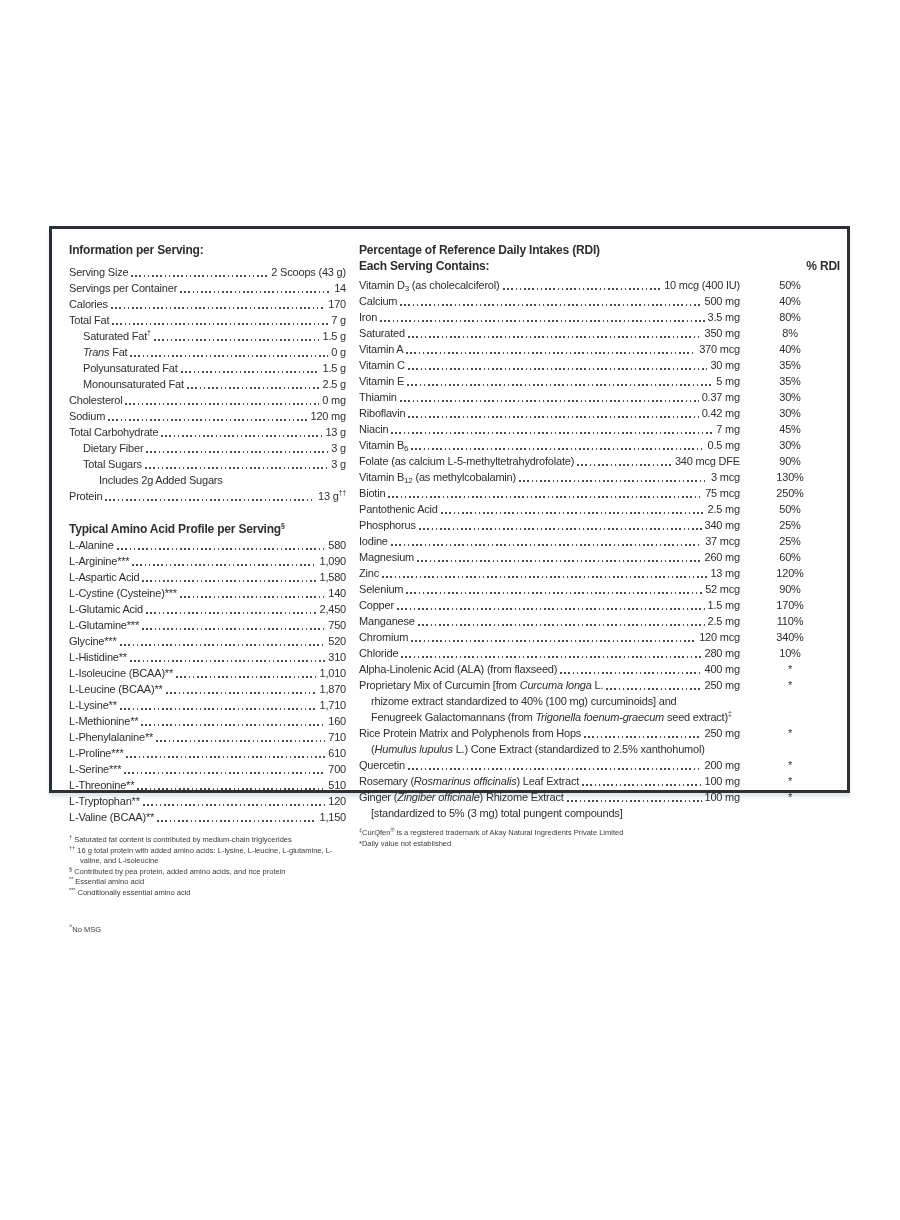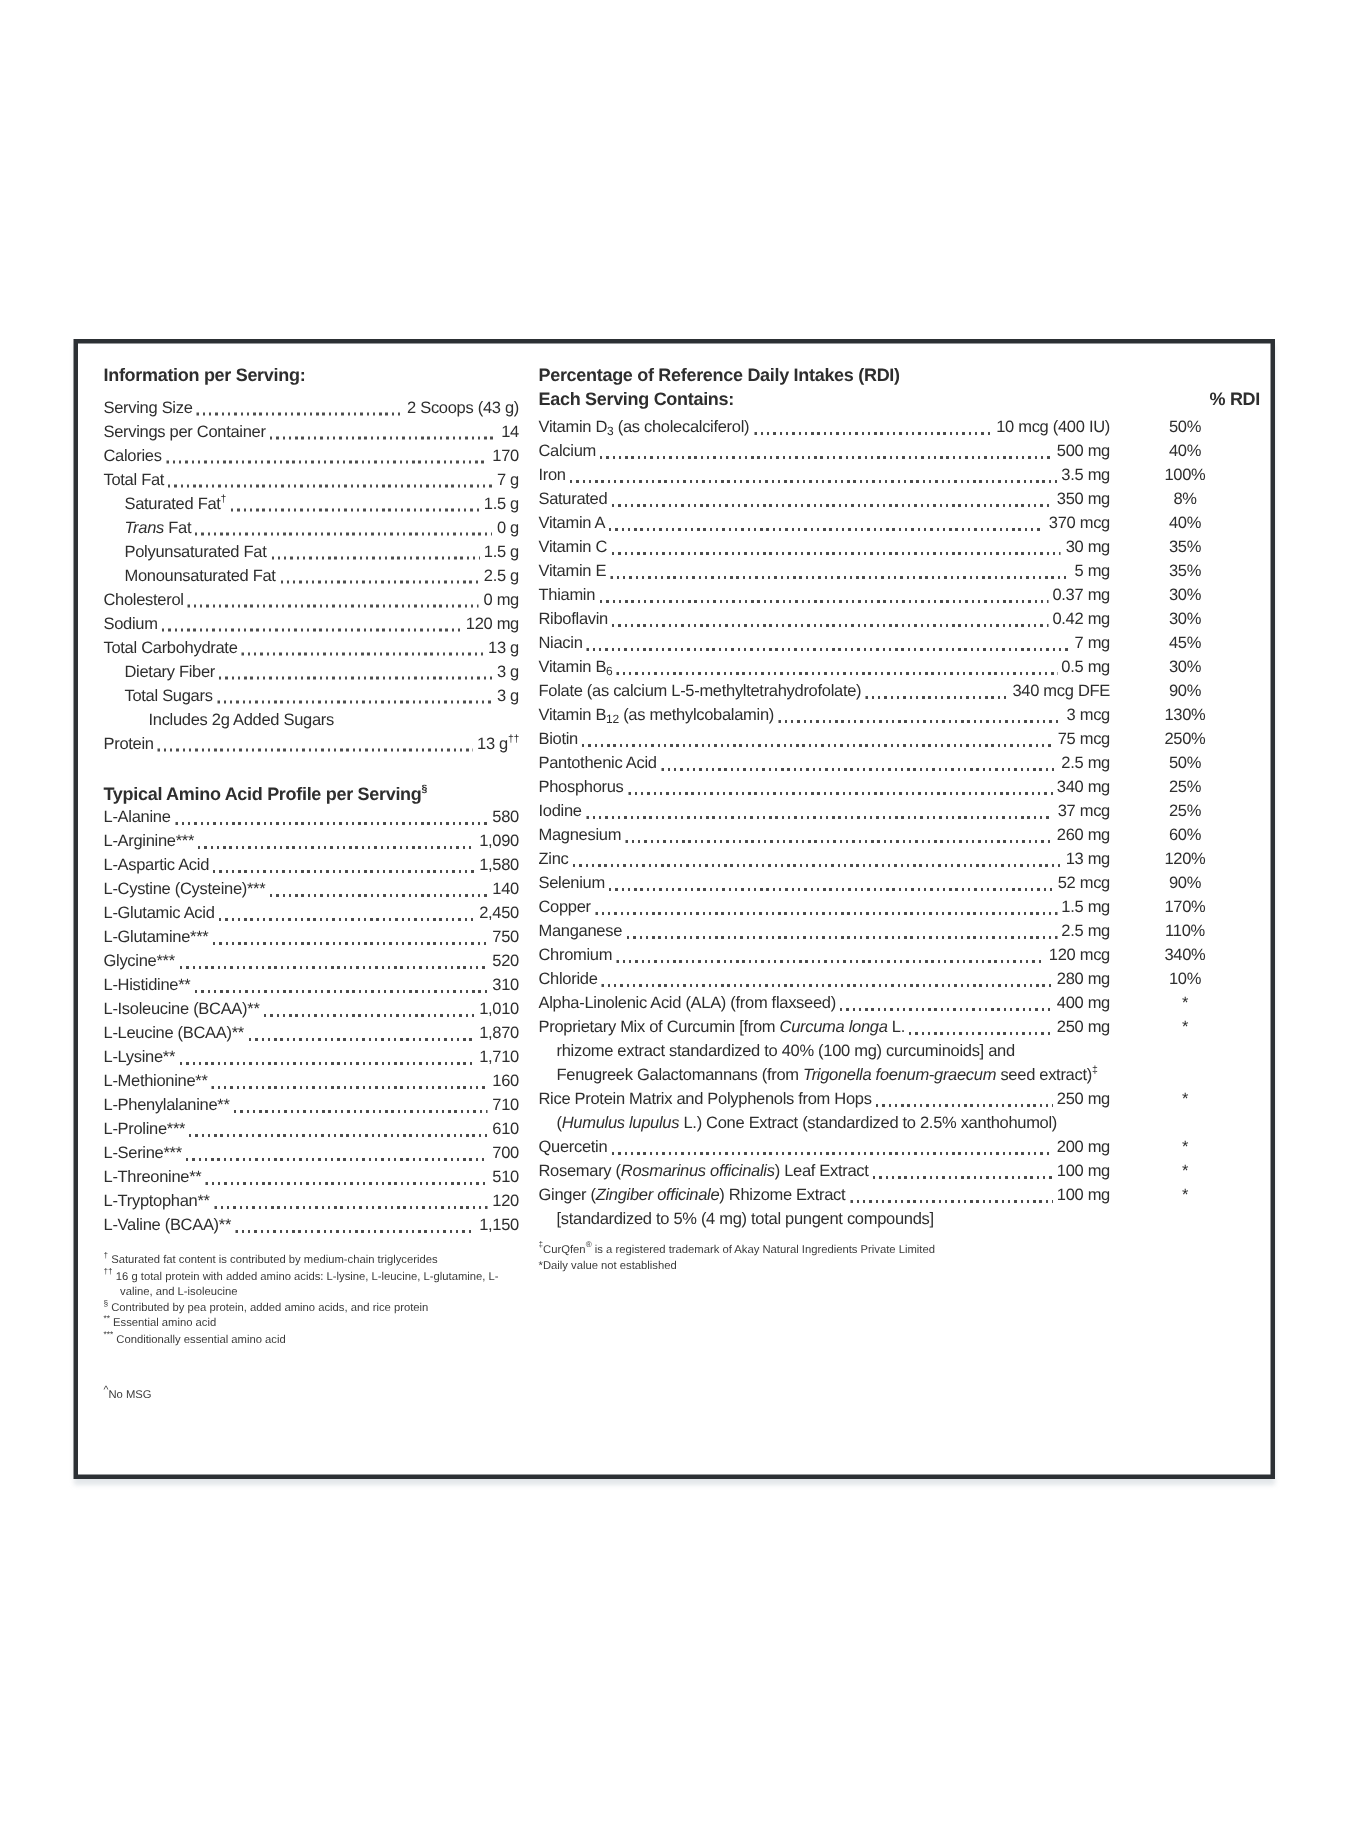--- a/index.html
+++ b/index.html
@@ -2,21 +2,21 @@
 <html><head>
 <meta charset="utf-8">
 <style>
   html,body{margin:0;padding:0;}
   body{
     width:900px;height:1220px;position:relative;background:#ffffff;
     font-family:"Liberation Sans", sans-serif;color:#2e2e2e;
     -webkit-font-smoothing:antialiased;
   }
   .label-box{
-    position:absolute;left:49px;top:226px;width:801px;height:760px;
+    position:absolute;left:49px;top:226px;width:801px;height:567px;
     box-sizing:border-box;border:3px solid #2c3034;background:#fff;
     box-shadow:0 4px 3px rgba(175,185,195,.35);
   }
   .col-left{position:absolute;left:17px;top:13px;width:277px;}
   .col-right{position:absolute;left:307px;top:13px;width:481px;}
   .h{font-weight:bold;font-size:12px;line-height:16px;letter-spacing:-.2px;}
   .mb6{margin-bottom:6px;}
   .row,.line1{display:flex;align-items:flex-end;font-size:11px;line-height:16px;letter-spacing:-.2px;white-space:nowrap;}
   .nm{flex:0 0 auto;}
   .val,.amt{flex:0 0 auto;}
@@ -249,21 +249,21 @@
             <span class="leader"></span>
             <span class="amt">500 mg</span>
             <span class="rdi">40%</span>
           </div>
         </div>
         <div class="rentry">
           <div class="line1">
             <span class="nm">Iron</span>
             <span class="leader"></span>
             <span class="amt">3.5 mg</span>
-            <span class="rdi">100%</span>
+            <span class="rdi">80%</span>
           </div>
         </div>
         <div class="rentry">
           <div class="line1">
             <span class="nm">Saturated</span>
             <span class="leader"></span>
             <span class="amt">350 mg</span>
             <span class="rdi">8%</span>
           </div>
         </div>
@@ -470,21 +470,21 @@
             <span class="rdi">*</span>
           </div>
         </div>
         <div class="rentry">
           <div class="line1">
             <span class="nm"><span>Ginger (</span><span class="it">Zingiber officinale</span><span>) Rhizome Extract</span></span>
             <span class="leader"></span>
             <span class="amt">100 mg</span>
             <span class="rdi">*</span>
           </div>
-          <div class="cont"><span>[standardized to 5% (4 mg) total pungent compounds]</span></div>
+          <div class="cont"><span>[standardized to 5% (3 mg) total pungent compounds]</span></div>
         </div>
       </div>
     <div class="r-fnotes">
         <div class="fnote"><span class="sup">‡</span><span>CurQfen</span><span class="sup">®</span><span> is a registered trademark of Akay Natural Ingredients Private Limited</span></div>
         <div class="fnote"><span>*Daily value not established</span></div>
       </div>
   </div>
 
 </div>
 

